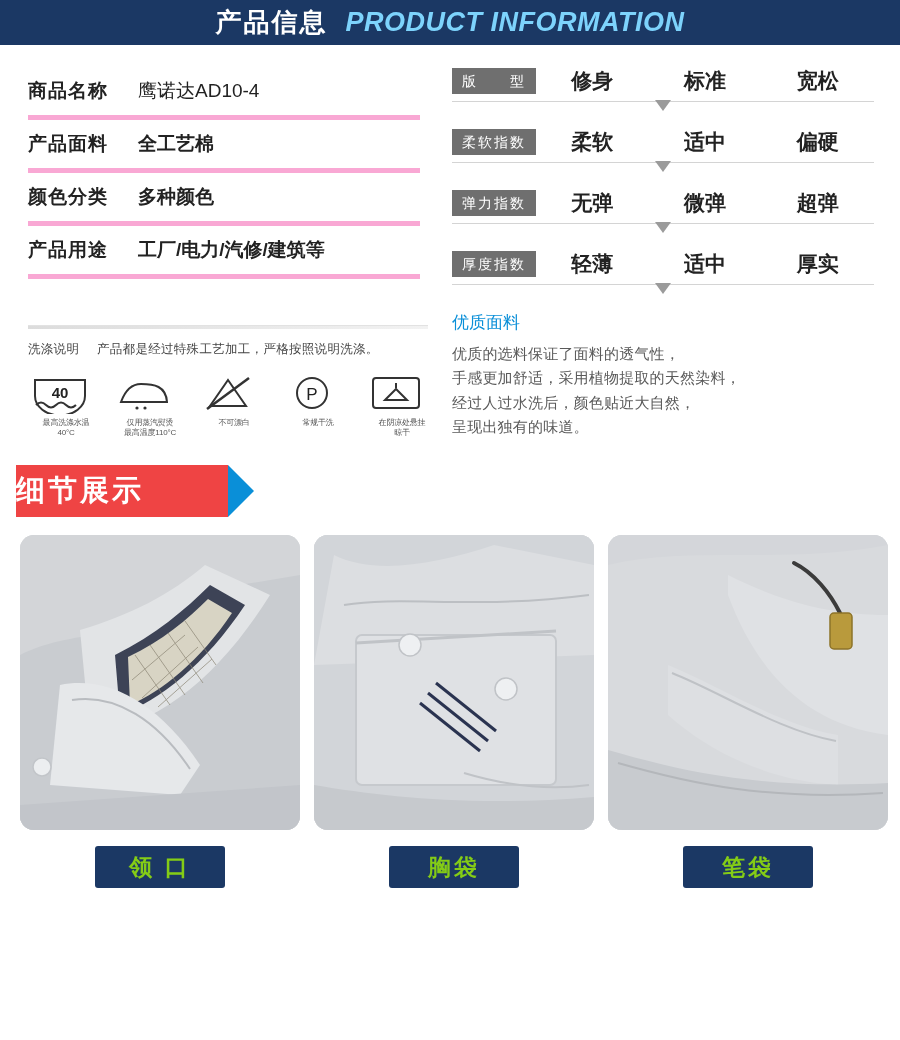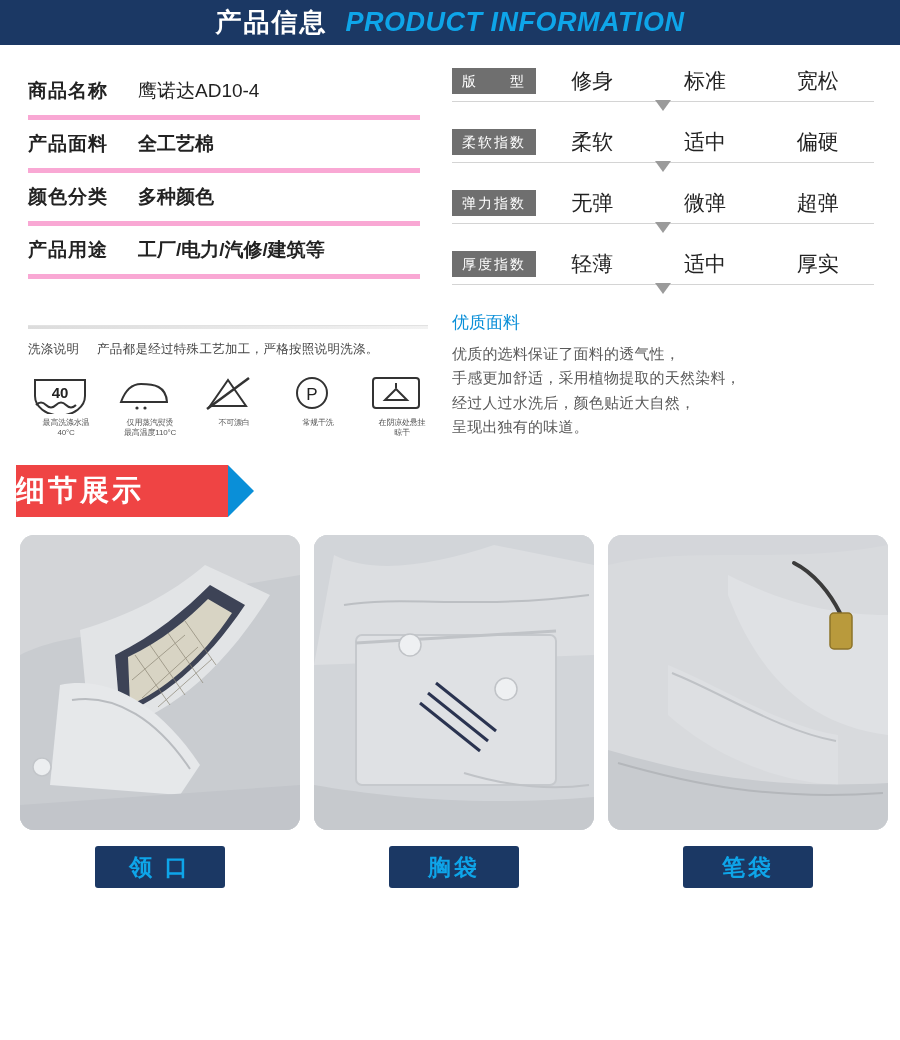--- a/index.html
+++ b/index.html
@@ -29,21 +29,21 @@
     justify-content: center;
     gap: 18px;
   }
   .header .cn {
     color: #ffffff;
     font-size: 26px;
     font-weight: bold;
     letter-spacing: 2px;
   }
   .header .en {
-    color: #0ea5e9;
+    color: #7dd3fc;
     font-size: 27px;
     font-weight: bold;
     font-style: italic;
     letter-spacing: 0.5px;
   }
 
   
   .body-wrap {
     display: flex;
     padding: 0;
@@ -170,20 +170,21 @@
     line-height: 26px;
     text-align: center;
     letter-spacing: 2px;
     flex: none;
   }
   .gauge-opts {
     display: flex;
     flex: 1;
     justify-content: center;
     align-items: center;
+    font-weight: bold;
   }
   .gauge-opt {
     font-size: 21px;
     color: #222;
     text-align: center;
     flex: 1;
   }
   .gauge-line {
     height: 1px;
     background: #d4d4d4;
@@ -235,21 +236,21 @@
     overflow: hidden;
     position: relative;
     background: #cfd2d6;
   }
   .photo svg { display:block; }
   .photo-cap {
     margin: 16px auto 0;
     width: 130px;
     height: 42px;
     background: #1b3864;
-    color: #0ea5e9;
+    color: #84cc16;
     font-size: 23px;
     font-weight: bold;
     letter-spacing: 3px;
     display: flex;
     align-items: center;
     justify-content: center;
     border-radius: 3px;
   }
 </style>
 </head>

